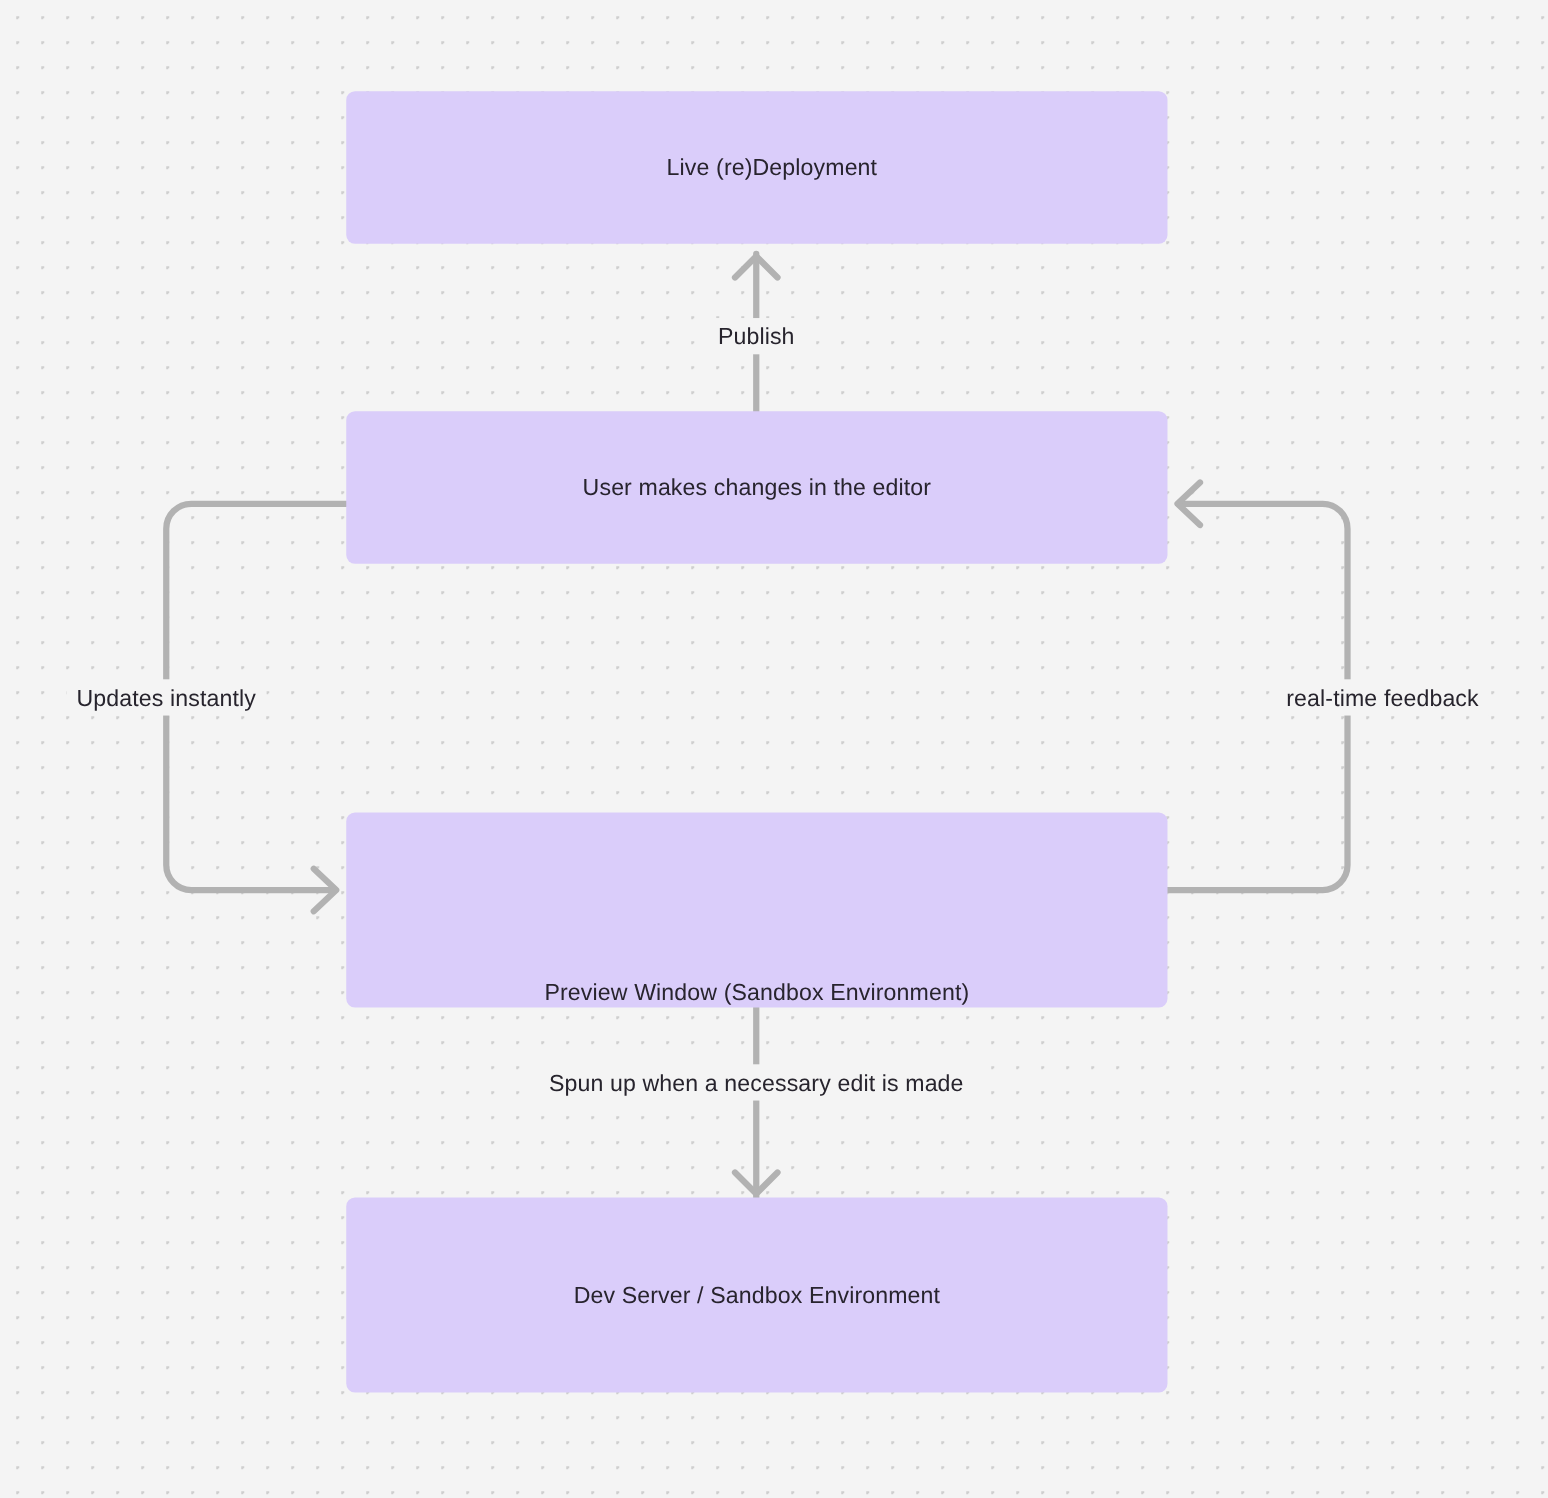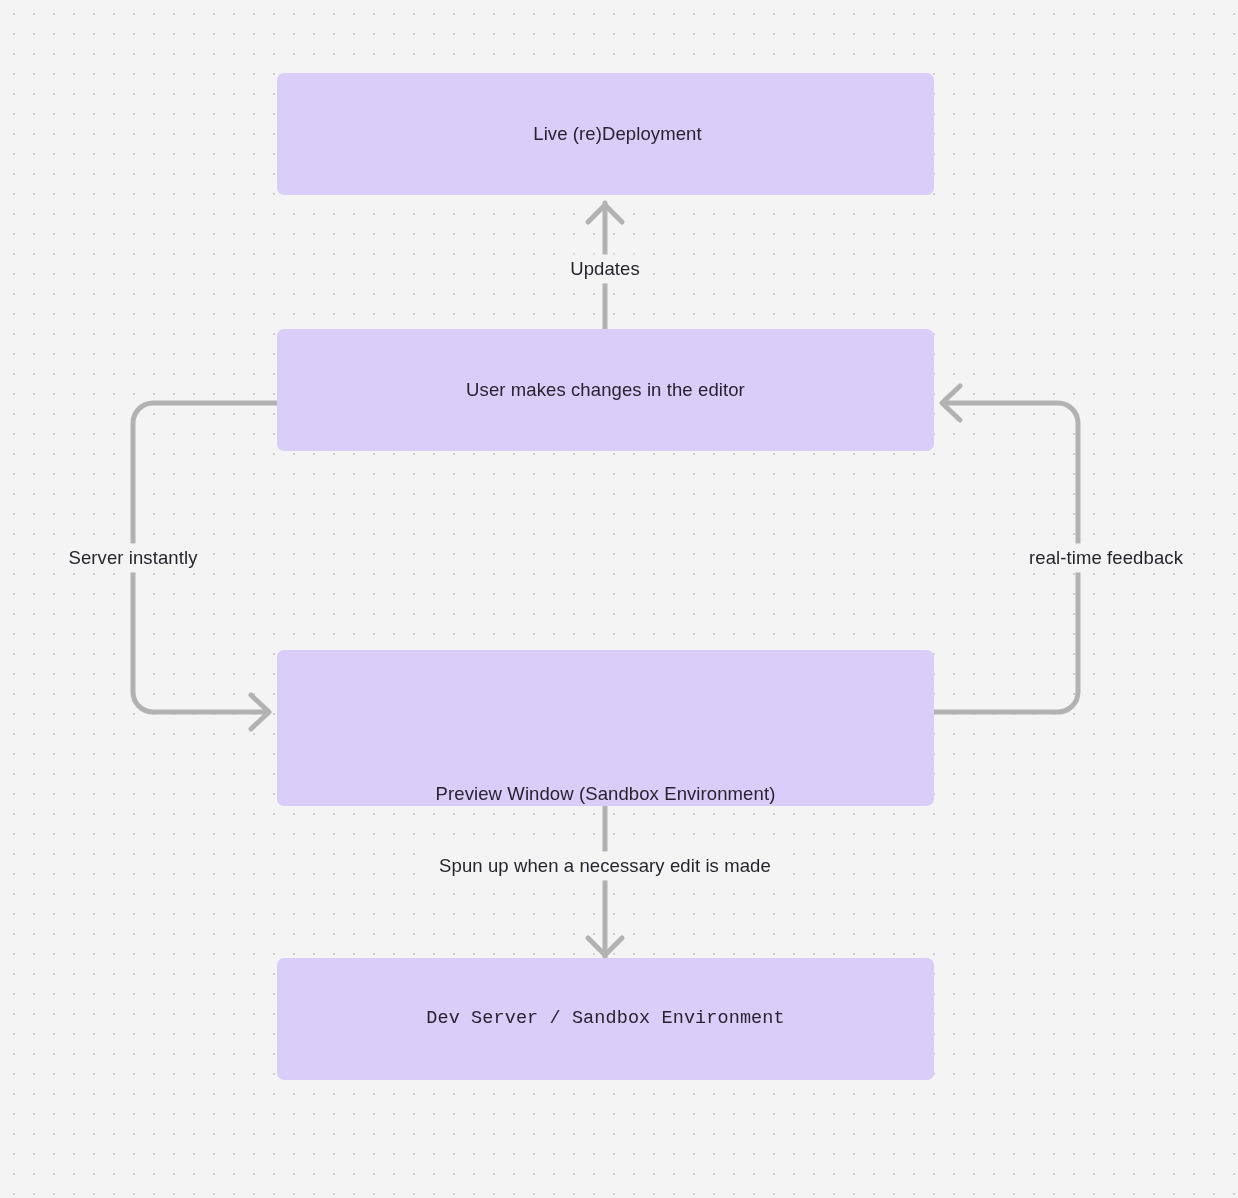--- a/index.html
+++ b/index.html
@@ -99,25 +99,25 @@
   </div>
 
   <div class="node" style="left:277px; top:329px; width:657px; height:122px;">
     <span>User makes changes in the editor</span>
   </div>
 
   <div class="node" style="left:277px; top:650px; width:657px; height:156px;align-items:flex-end;">
     <span>Preview Window (Sandbox Environment)</span>
   </div>
 
-  <div class="node" style="left:277px; top:958px; width:657px; height:122px;font-family:Liberation Mono, monospace;">
+  <div class="node" style="left:277px; top:958px; width:657px; height:156px;">
     <span>Dev Server / Sandbox Environment</span>
   </div>
 
-  <div class="edge-label" style="left:605px; top:269px;">Updates</div>
+  <div class="edge-label" style="left:605px; top:269px;">Publish</div>
 
-  <div class="edge-label" style="left:133px; top:558px;">Server instantly</div>
+  <div class="edge-label" style="left:133px; top:558px;">Updates instantly</div>
 
   <div class="edge-label" style="left:1078px; top:558px;margin-left:28px;">real-time feedback</div>
 
   <div class="edge-label" style="left:605px; top:866px;">Spun up when a necessary edit is made</div>
 
 </div>
 
 </body></html>

